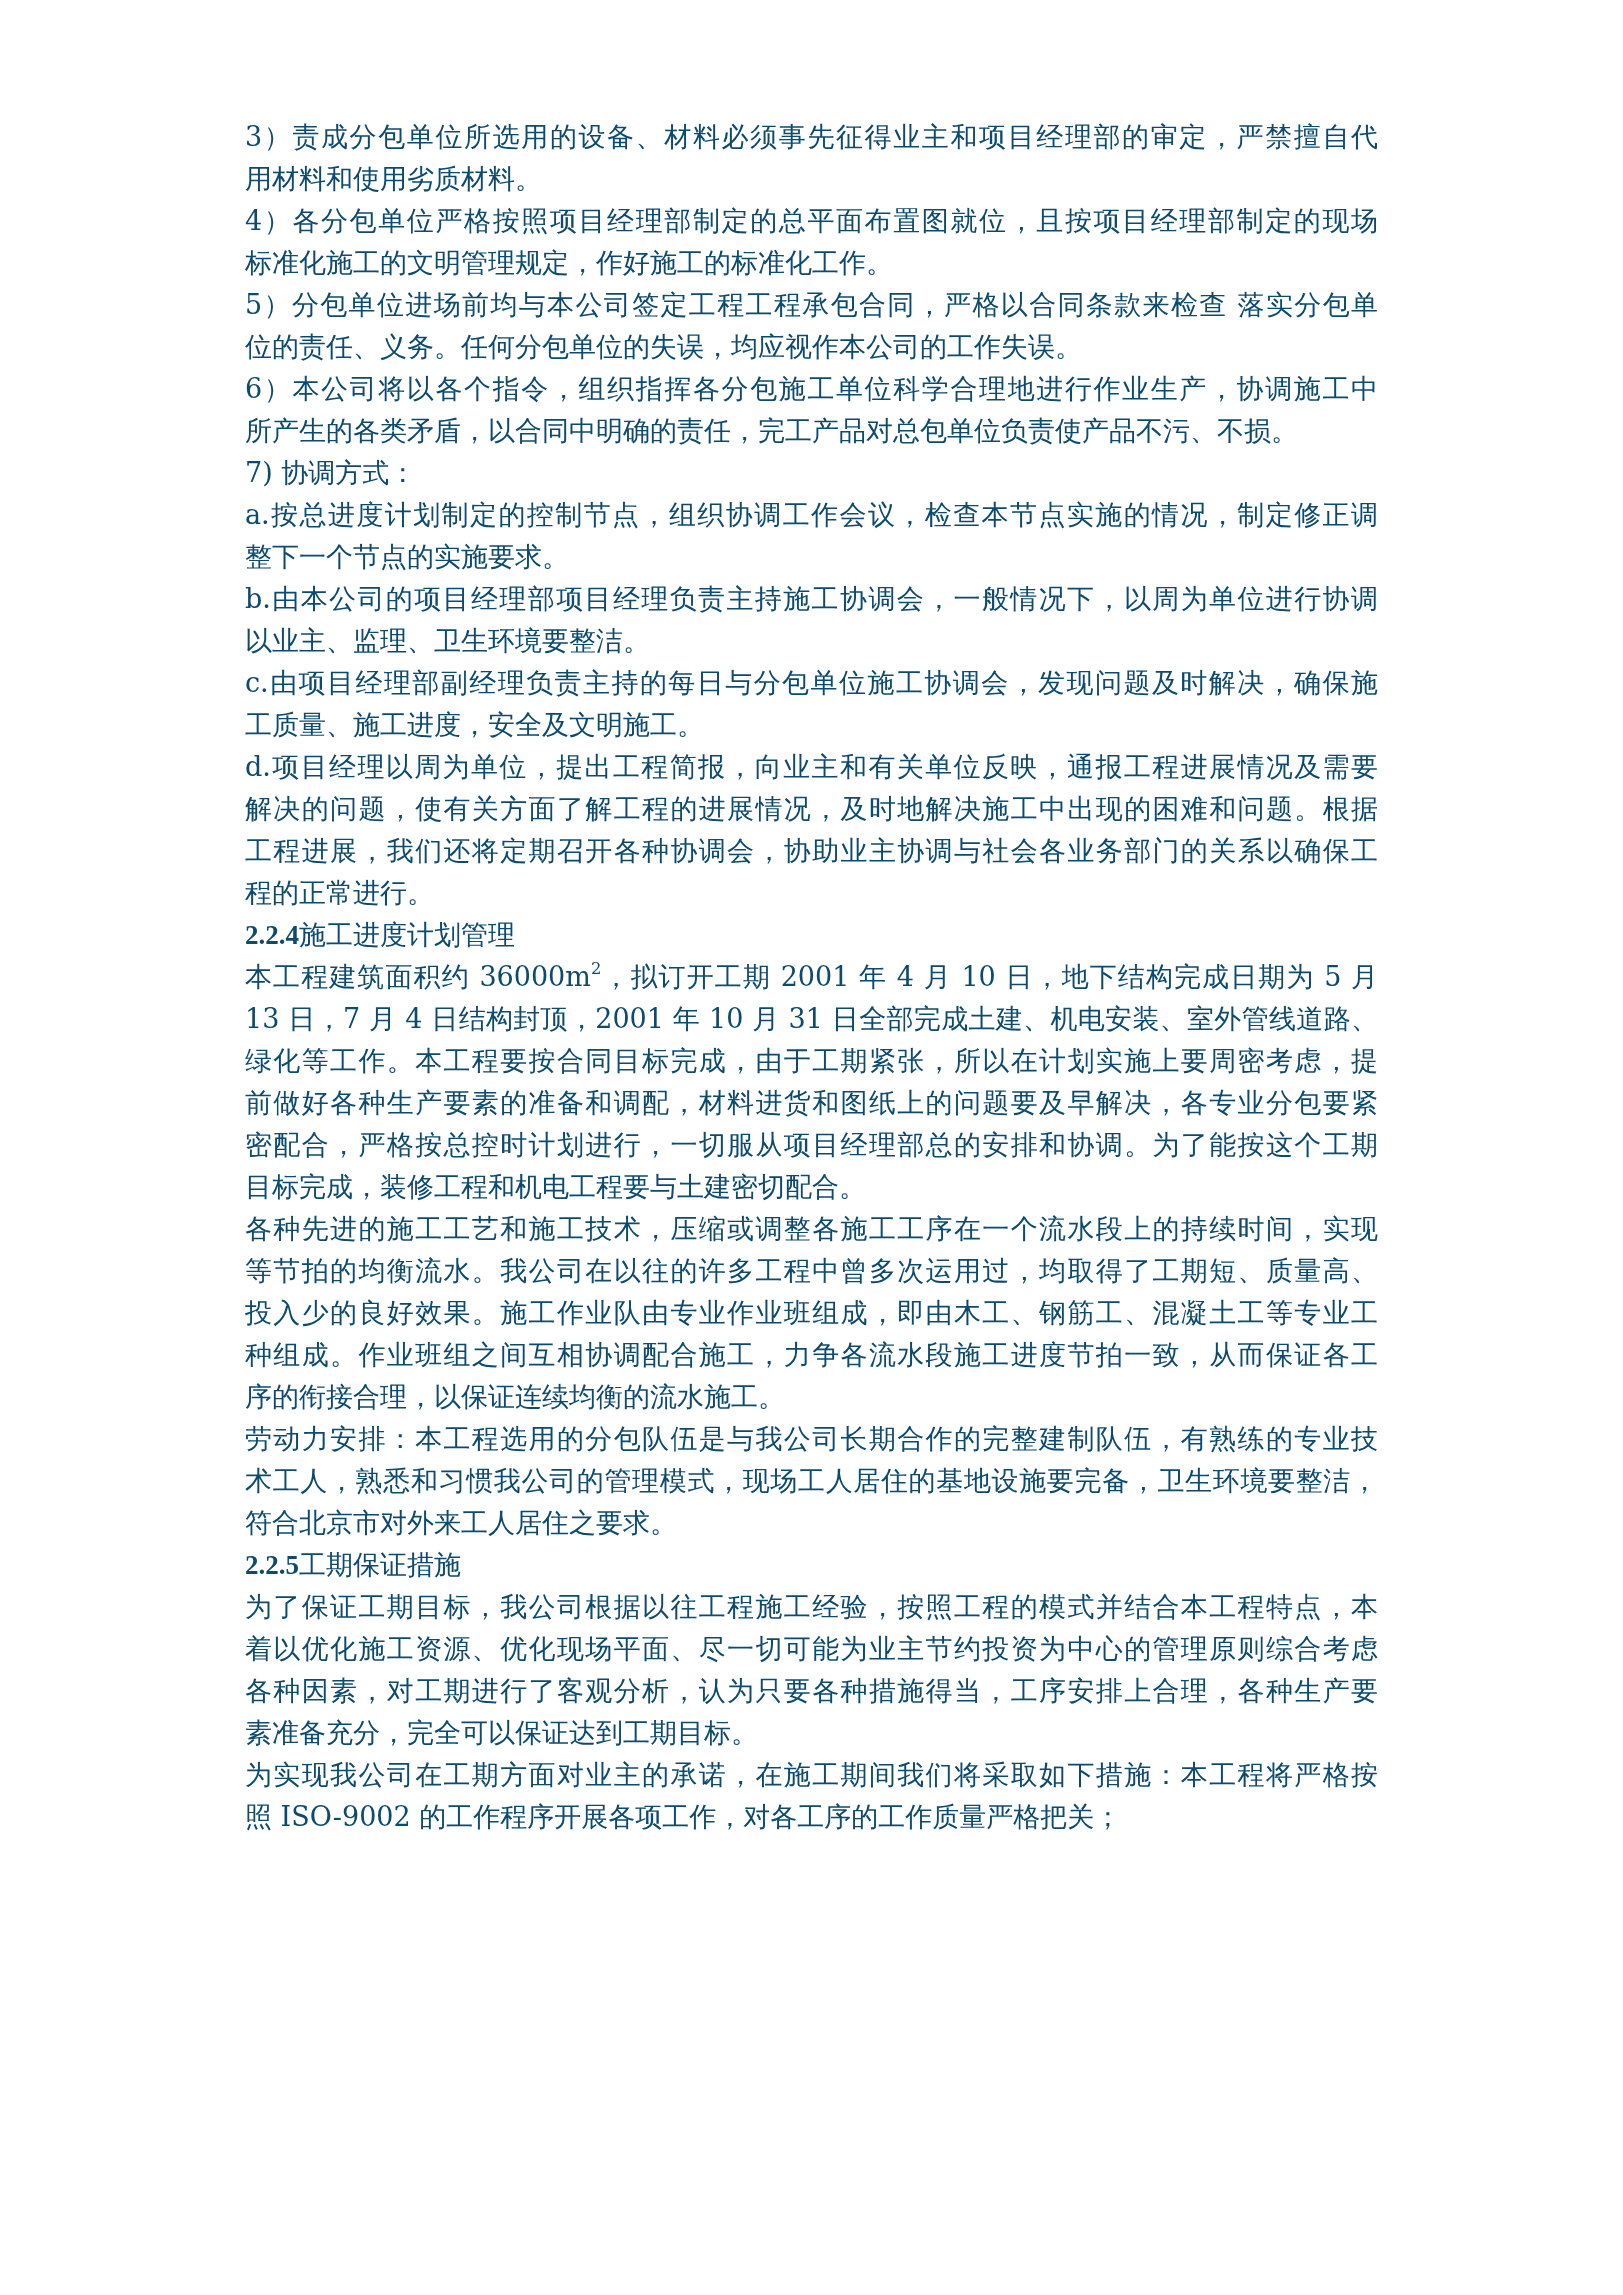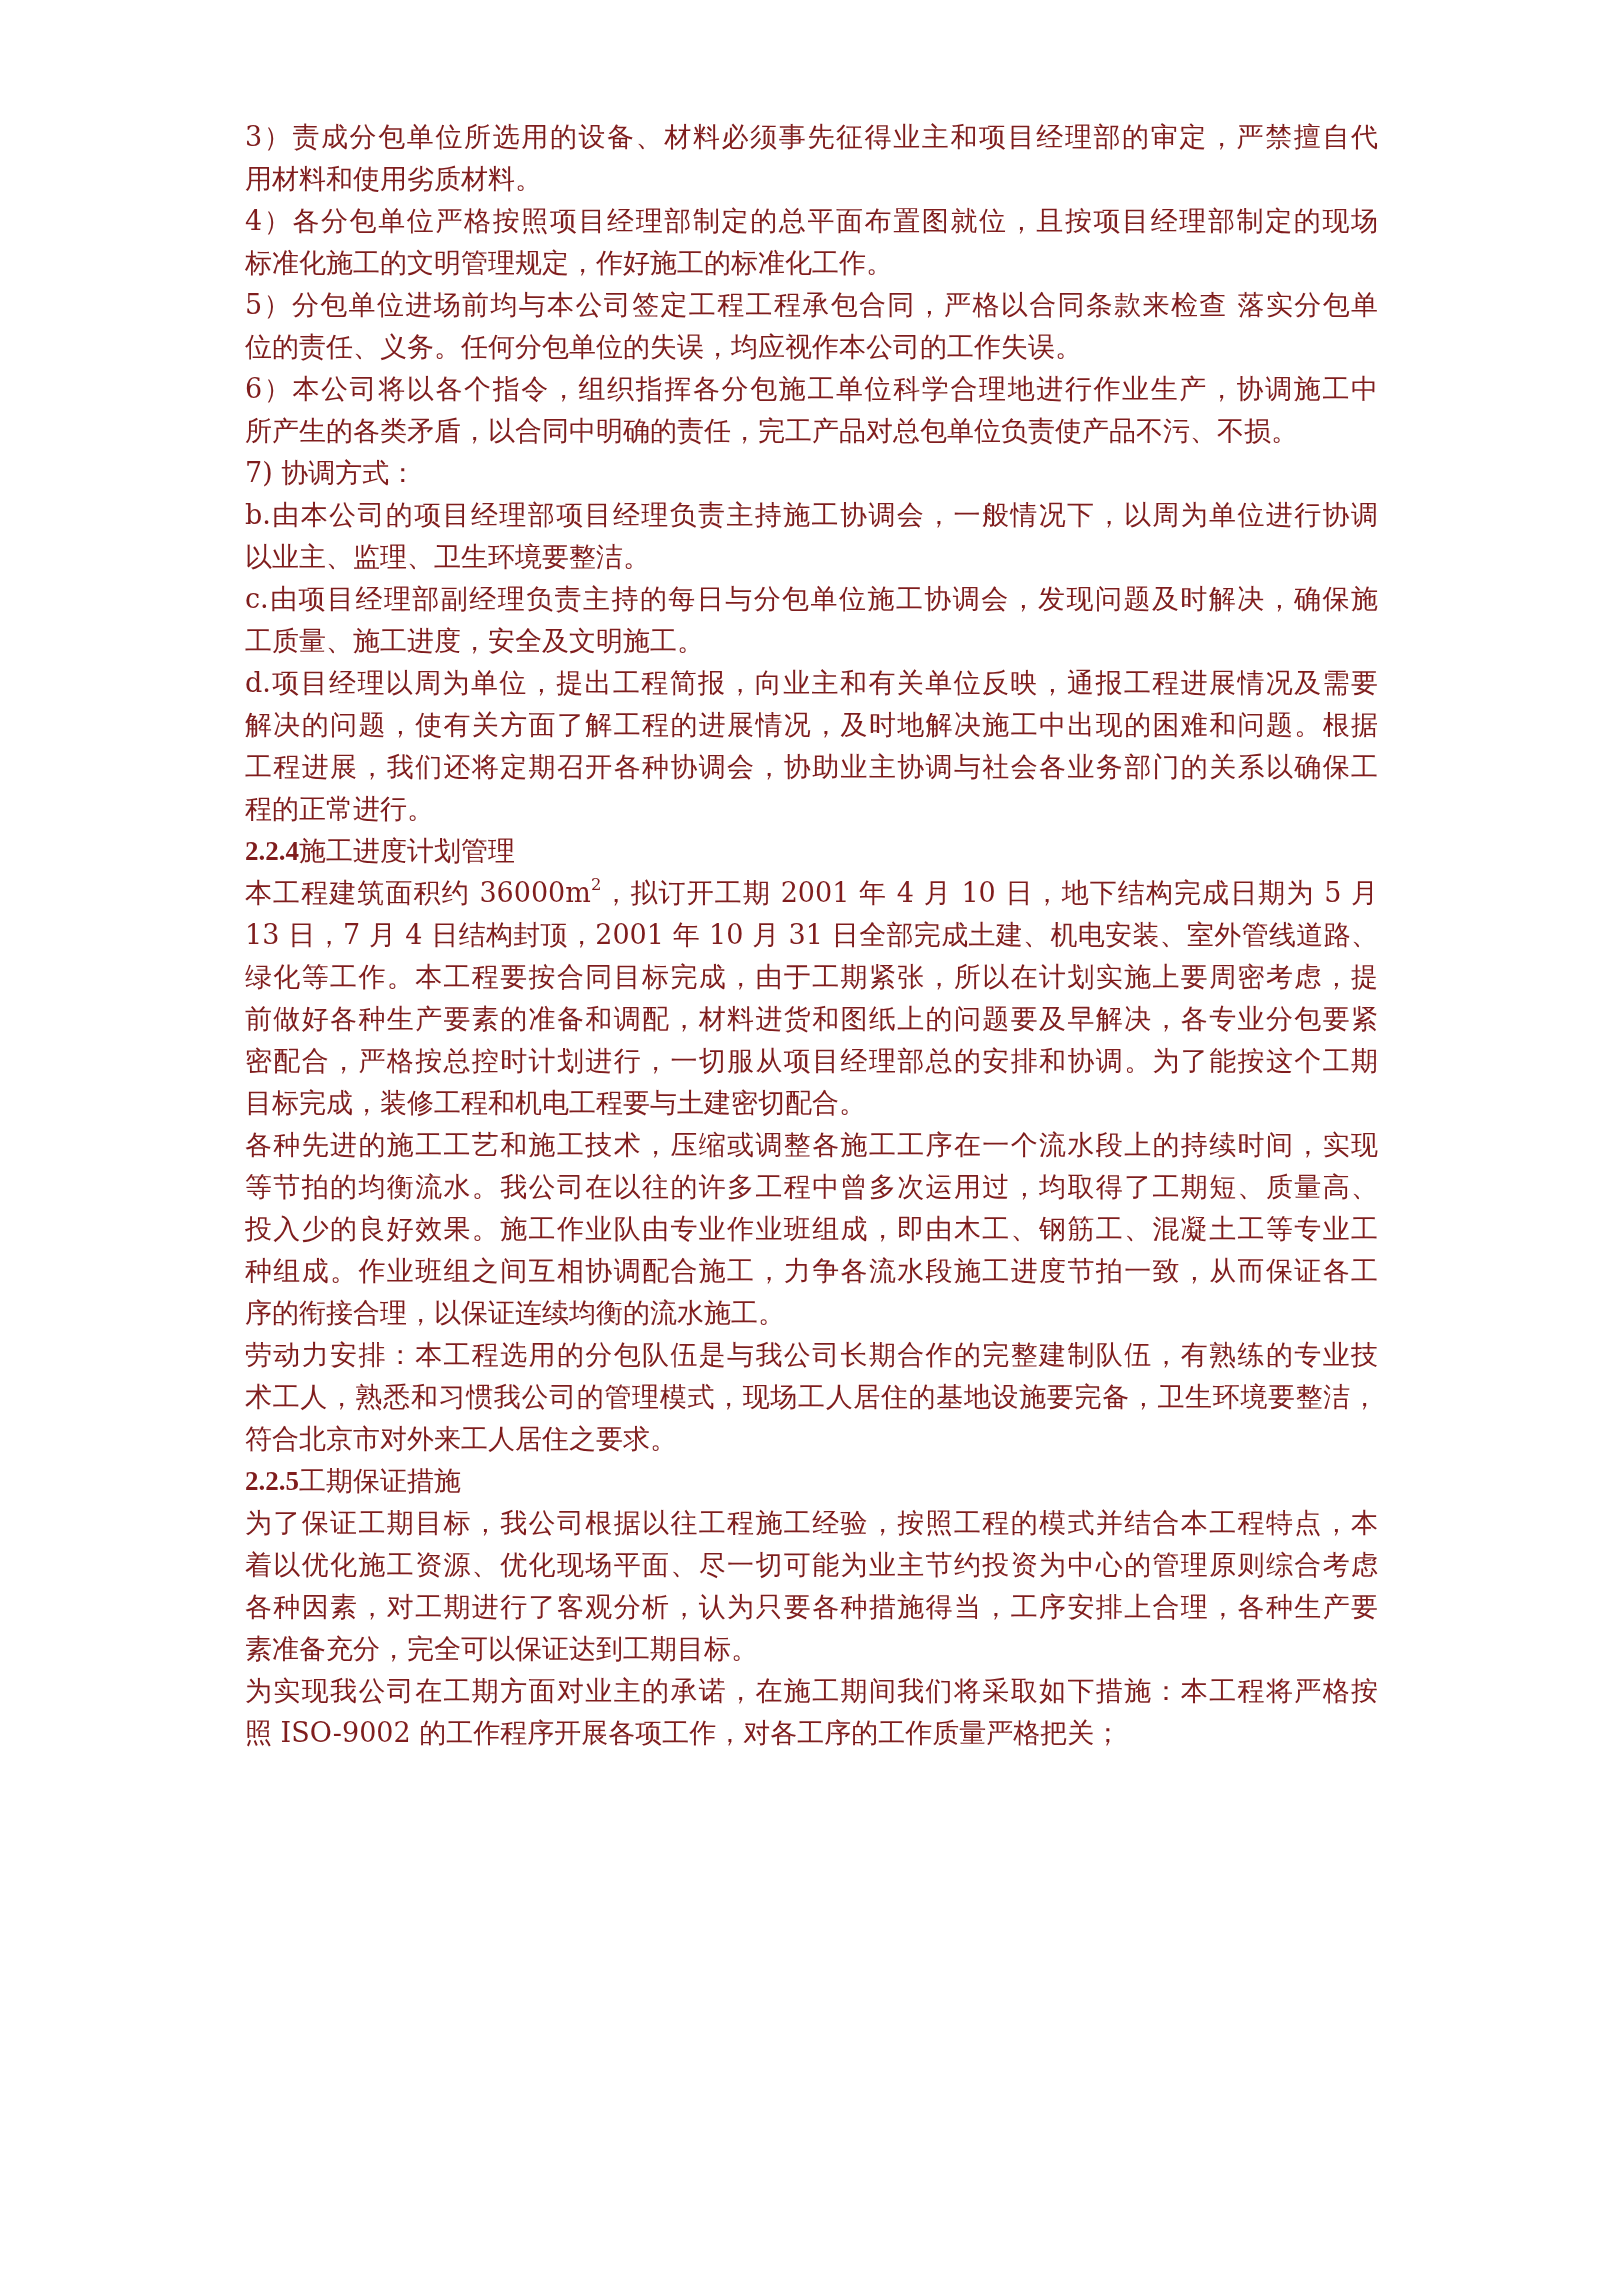--- a/index.html
+++ b/index.html
@@ -3,21 +3,21 @@
 <meta charset="utf-8">
 <style>
   html, body { margin: 0; padding: 0; background: #ffffff; }
   body { width: 1623px; height: 2295px; position: relative; overflow: hidden; }
   .page {
     position: absolute;
     left: 245px;
     top: 116px;
     width: 1133px;
     font-family: "DejaVu Serif", "Liberation Serif", serif;
-    color: #7f1d1d;
+    color: #0c4a6e;
     font-size: 27px;
   }
   .line {
     height: 42px;
     line-height: 42px;
     white-space: nowrap;
     overflow: hidden;
     text-align: justify;
     text-align-last: justify;
   }
@@ -48,20 +48,24 @@
 
   <div>
     <div class="line">6）本公司将以各个指令，组织指挥各分包施工单位科学合理地进行作业生产，协调施工中</div>
     <div class="line last">所产生的各类矛盾，以合同中明确的责任，完工产品对总包单位负责使产品不污、不损。</div>
   </div>
 
   <div>
     <div class="line last">7) 协调方式：</div>
   </div>
 
+  <div>
+    <div class="line">a.按总进度计划制定的控制节点，组织协调工作会议，检查本节点实施的情况，制定修正调</div>
+    <div class="line last">整下一个节点的实施要求。</div>
+  </div>
 
   <div>
     <div class="line">b.由本公司的项目经理部项目经理负责主持施工协调会，一般情况下，以周为单位进行协调</div>
     <div class="line last">以业主、监理、卫生环境要整洁。</div>
   </div>
 
   <div>
     <div class="line">c.由项目经理部副经理负责主持的每日与分包单位施工协调会，发现问题及时解决，确保施</div>
     <div class="line last">工质量、施工进度，安全及文明施工。</div>
   </div>

